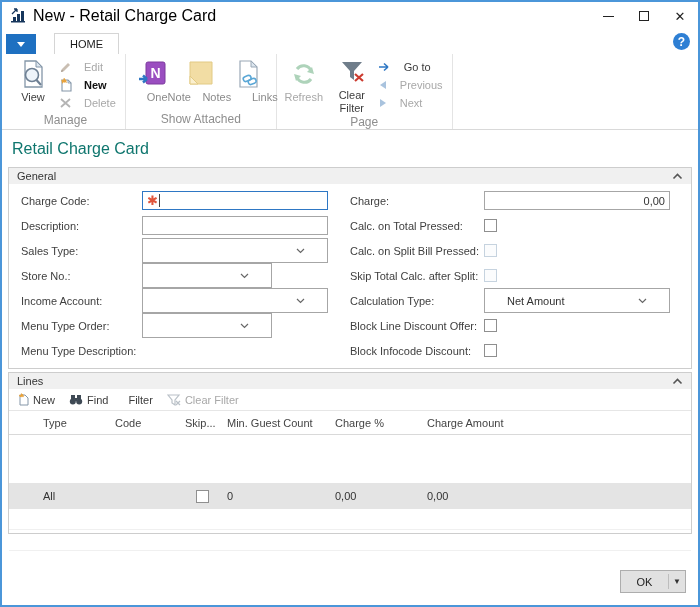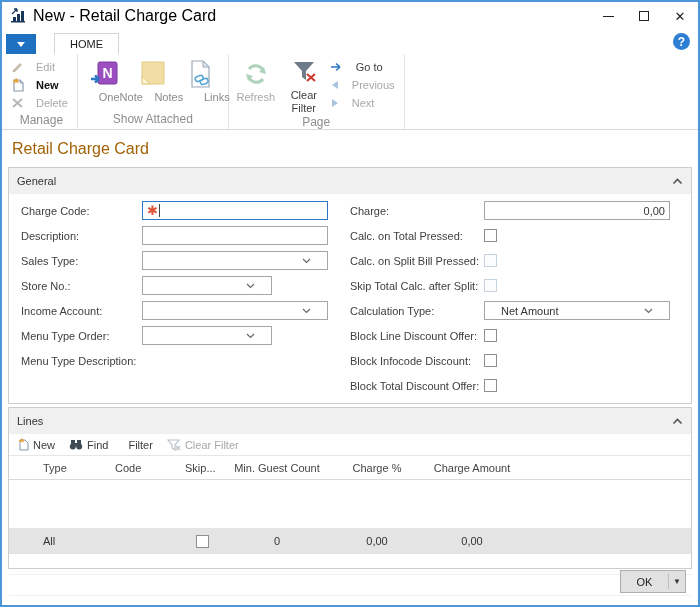--- a/index.html
+++ b/index.html
@@ -39,57 +39,57 @@
   .big-btn .blabel { margin-top:2px; color:#3c3c3c; }
   .big-btn.disabled .blabel { color:#a8a8a8; }
   .big-btn.gray .blabel { color:#8a8a8a;margin-left:32px; }
   .small-stack { display:flex; flex-direction:column; justify-content:flex-start; padding-top:2px; }
   .small-btn { display:flex; align-items:center; gap:12px; height:18px; padding:0 6px 0 2px; color:#3c3c3c; }
   .small-btn.disabled { color:#a8a8a8; }
   .small-btn.bold { font-weight:bold; color:#111; }
 
   
   .content { flex:1; position:relative; background:#fff; }
-  .page-title { font-size:16px; color:#a16207; padding:10px 12px 9px 10px; }
+  .page-title { font-size:16px; color:#0f766e; padding:10px 12px 9px 10px; }
 
   .section { margin:0 6px; border:1px solid #cdcdcd; background:#fff; }
-  .section-header { height:26px; background:#f0f0f0; display:flex; align-items:center;
+  .section-header { height:16px; background:#f0f0f0; display:flex; align-items:center;
                     padding:0 8px; color:#333; }
   .section-header .shname { flex:1; }
 
   .gen-body { display:flex; padding:7px 12px 8px 12px; }
   .gen-col { width:50%; display:flex; flex-direction:column; gap:6px; }
   .frow { display:flex; align-items:center; height:19px; }
   .flabel { color:#404040; flex:0 0 auto; }
   .gen-col.left .flabel { width:121px; }
   .gen-col.right .flabel { width:134px; }
   .textbox { height:19px; border:1px solid #a6a6a6; background:#fff; display:flex; align-items:center;
              padding:0 4px; }
   .textbox.focused { border-color:#2e77c4; }
   .textbox.num { justify-content:flex-end; }
   .w-full { width:186px; }
   .w-short { width:130px; }
-  .dropdown { height:19px; border:1px solid #a6a6a6; background:#fff; display:flex; align-items:center;
-              padding:0 16px; }
+  .dropdown { height:25px; border:1px solid #a6a6a6; background:#fff; display:flex; align-items:center;
+              padding:0 22px; }
   .dropdown .dval { flex:1; }
   .req-star { color:#e0563c; font-size:13px; line-height:1; margin-right:1px; }
   .caret { width:1px; height:13px; background:#444; display:inline-block; }
   .checkbox { width:13px; height:13px; border:1px solid #8f8f8f; background:#fff; }
   .checkbox.disabled { border-color:#c6d3df; background:#fbfcfd; }
 
   
   .lines-toolbar { height:22px; display:flex; align-items:center; gap:2px; padding:0 4px;
                    border-bottom:1px solid #e6e6e6; }
   .lt-btn { display:flex; align-items:center; gap:4px; padding:0 8px 0 4px; color:#3c3c3c; height:100%; }
   .lt-btn.disabled { color:#a8a8a8; }
   .lines-grid-header, .lines-row { display:grid;
       grid-template-columns:30px 72px 70px 42px 108px 92px 98px 1fr; align-items:center; }
   .lines-grid-header { height:24px; border-bottom:1px solid #d9d9d9; color:#444; }
   .lines-grid-header > div, .lines-row > div { padding:0 4px; overflow:hidden; white-space:nowrap; }
-  .col-right { text-align:center; }
+  .col-right { text-align:left; }
   .col-center { display:flex; justify-content:center; }
   .lines-row.selected { height:26px; background:#e4e4e4;margin-top:48px; }
   .empty-row { height:21px; border-bottom:1px solid #f0f0f0; }
 
   
   .ok-btn { position:absolute; right:12px; bottom:12px; width:66px; height:23px; background:#e1e1e1;
             border:1px solid #adadad; display:flex; align-items:center; }
   .ok-btn .ok-label { flex:1; text-align:center; color:#222; }
   .ok-btn .ok-sep { width:1px; height:15px; background:#bdbdbd; }
   .ok-btn .ok-arrow { width:16px; text-align:center; font-size:8px; color:#333; }
@@ -126,20 +126,29 @@
     <div class="ribbon-tab">HOME</div>
     <div class="help-btn">
         <span>?</span>
       </div>
   </div>
 
   <div class="ribbon">
 
     <div class="rgroup">
       <div class="rgroup-buttons">
+        <div class="big-btn">
+          <svg width="28" height="30">
+            <path d="M6 2 h11 l6 6 v20 h-17 z" fill="#fff" stroke="#8496a8" stroke-width="1.3"></path>
+            <path d="M17 2 v6 h6 z" fill="#dce6ef" stroke="#8496a8" stroke-width="1"></path>
+            <circle cx="13" cy="16" r="6.5" fill="#eef4fa" stroke="#6e8094" stroke-width="1.6"></circle>
+            <line x1="17.5" y1="21" x2="22" y2="26" stroke="#6e8094" stroke-width="2.2"></line>
+          </svg>
+          <div class="blabel">View</div>
+        </div>
         <div class="small-stack">
           <div class="small-btn disabled">
             <svg width="13" height="13">
               <polygon points="2,11 3,8 9,2 11,4 5,10" fill="#c9beb2"></polygon>
               <polygon points="2,11 4.5,10.3 2.7,8.6" fill="#a89d90"></polygon>
             </svg>
             <span>Edit</span>
           </div>
           <div class="small-btn bold">
             <svg width="13" height="14">
@@ -328,24 +337,20 @@
                   <path d="M1 1 L4.5 4.5 L8 1" stroke="#676767" stroke-width="1.2" fill="none"></path>
                 </svg>
             </div>
           </div>
           <div class="frow">
             <span class="flabel">Block Line Discount Offer:</span>
             <div class="checkbox"></div>
           </div>
           <div class="frow">
             <span class="flabel">Block Infocode Discount:</span>
-            <div class="checkbox"></div>
-          </div>
-          <div class="frow">
-            <span class="flabel">Block Total Discount Offer:</span>
             <div class="checkbox"></div>
           </div>
         </div>
       </div>
     </div>
 
     <div class="section" style="margin-top:3px; height:162px;">
       <div class="section-header">
         <span class="shname">Lines</span>
         <svg width="11" height="7">

